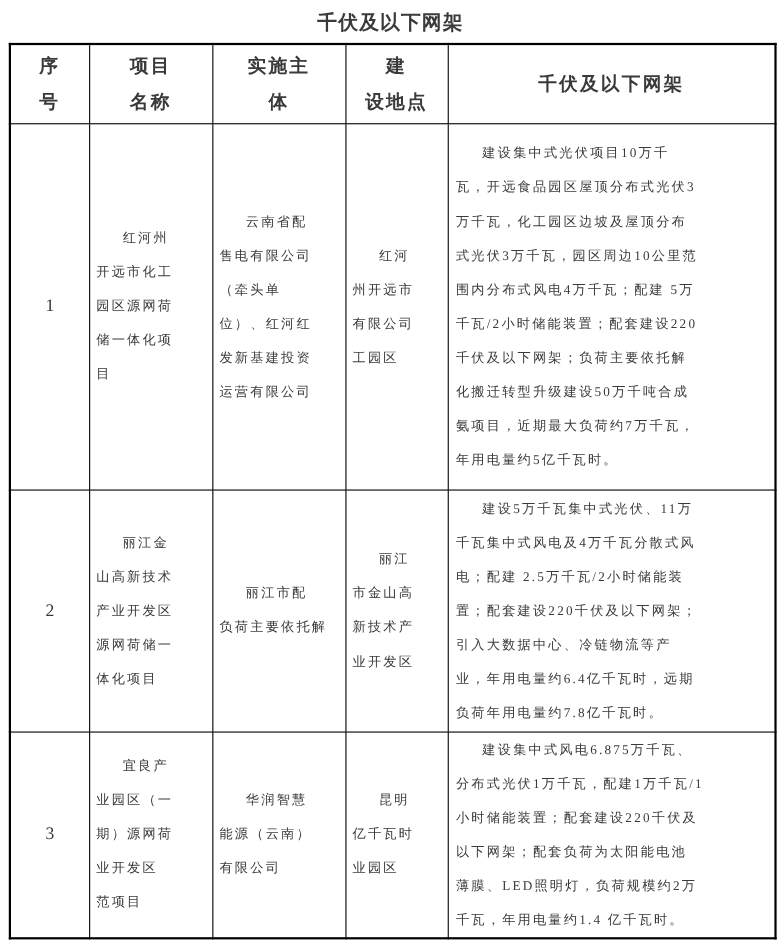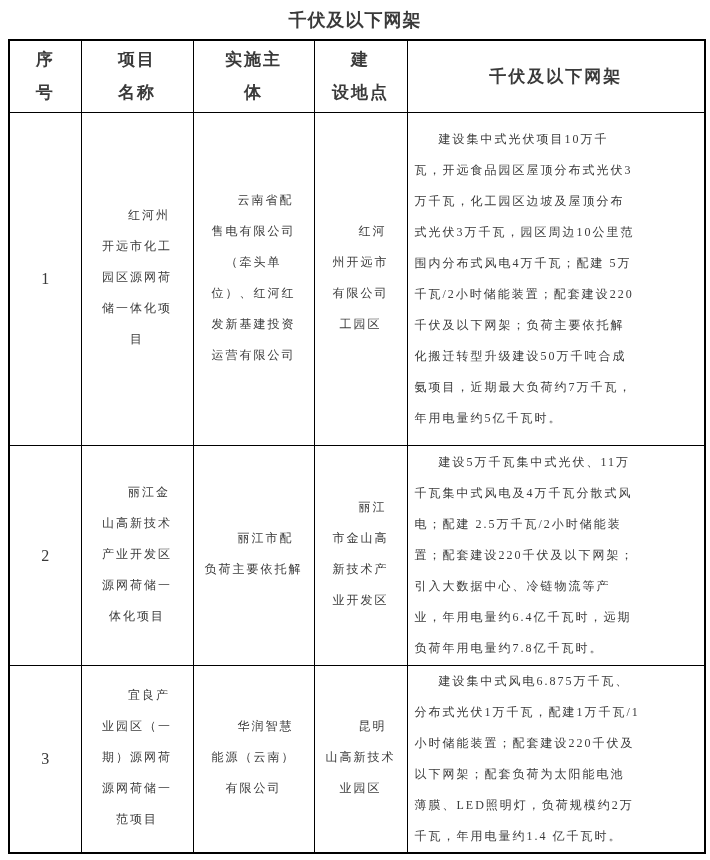--- a/index.html
+++ b/index.html
@@ -52,24 +52,23 @@
     letter-spacing: 2px;
     white-space: pre;
     color: #3a3a3a;
   }
   td.cell-no {
     text-align: center;
     letter-spacing: 0;
     font-size: 16px;
   }
   td.cell-text {
-    text-align: center;
+    text-align: left;
     text-indent: 2em;
     padding: 0 6px;
-    font-family: Liberation Mono, monospace;
   }
   td.cell-content {
     text-align: left;
     text-indent: 2em;
     padding: 0 7px;
   }
   tr.row-header { height: 72px; }
   tr.row-1 { height: 333px; }
   tr.row-2 { height: 220px; }
   tr.row-3 { height: 188px; }
@@ -150,27 +149,27 @@
 置；配套建设220千伏及以下网架；
 引入大数据中心、冷链物流等产
 业，年用电量约6.4亿千瓦时，远期
 负荷年用电量约7.8亿千瓦时。</td>
       </tr>
       <tr class="row-3">
         <td class="cell-no">3</td>
         <td class="cell-text">宜良产
 业园区（一
 期）源网荷
-源网荷储一
+业开发区
 范项目</td>
         <td class="cell-text">华润智慧
 能源（云南）
 有限公司</td>
         <td class="cell-text">昆明
-山高新技术
+亿千瓦时
 业园区</td>
         <td class="cell-content">建设集中式风电6.875万千瓦、
 分布式光伏1万千瓦，配建1万千瓦/1
 小时储能装置；配套建设220千伏及
 以下网架；配套负荷为太阳能电池
 薄膜、LED照明灯，负荷规模约2万
 千瓦，年用电量约1.4 亿千瓦时。</td>
       </tr>
     </tbody>
   </table>

